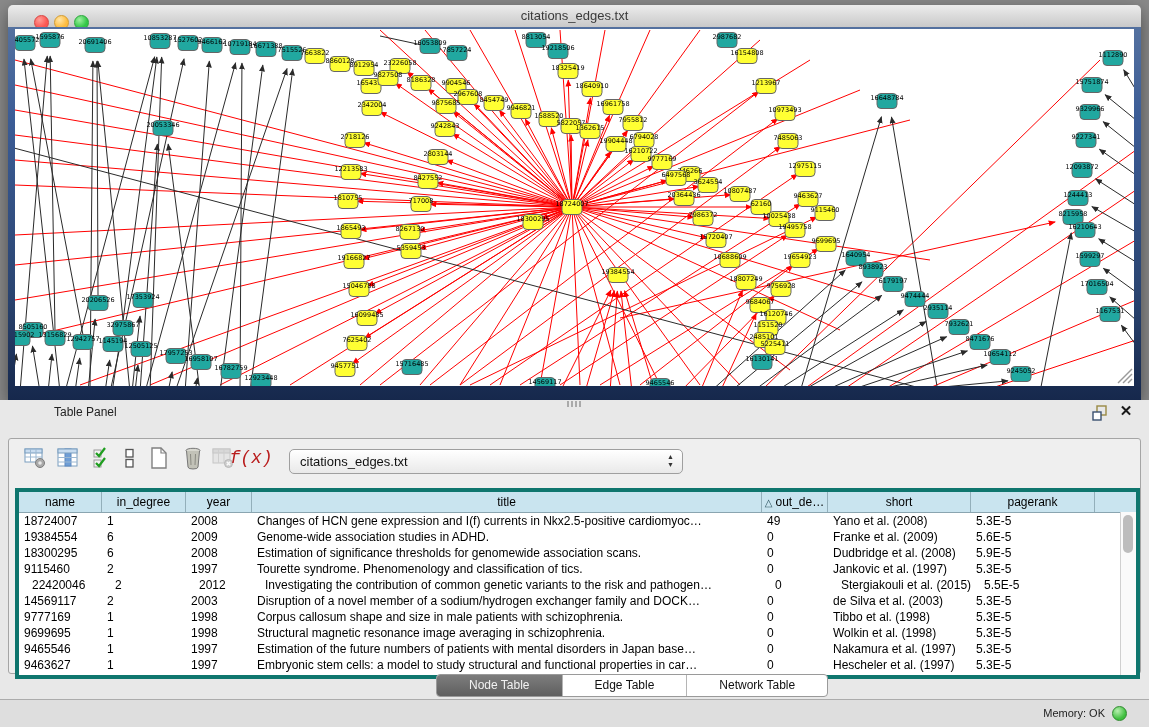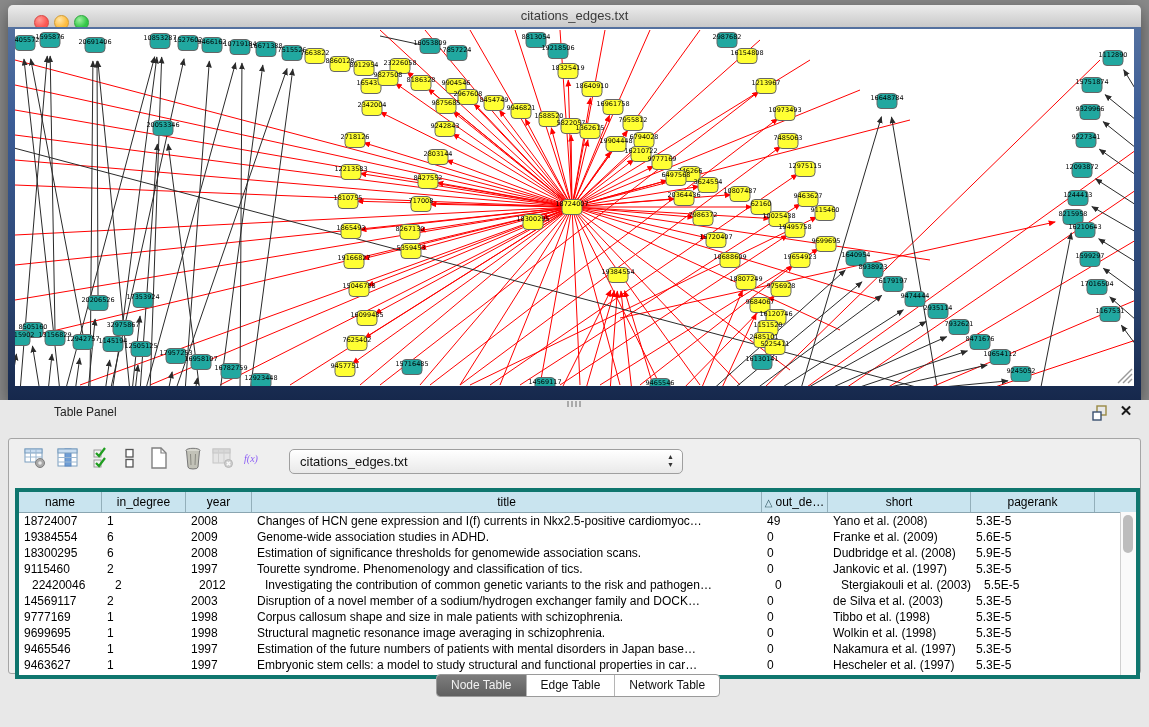--- a/index.html
+++ b/index.html
@@ -28,42 +28,42 @@
   .panel-title{position:absolute;left:13px;top:5px;font-size:12px;color:#222;margin-left:41px;}
   .grip{position:absolute;left:567px;top:1px;width:14px;height:6px;
     background:repeating-linear-gradient(90deg,#9a9a9a 0 2px,transparent 2px 4px);opacity:.8;}
   .float-btn{position:absolute;right:40px;top:4px;width:18px;height:18px;cursor:pointer;}
   .close-btn{position:absolute;right:14px;top:2px;width:18px;height:18px;font-size:15px;font-weight:bold;
     color:#1a1a1a;text-align:center;line-height:18px;cursor:pointer;}
 
   .tool-box{position:absolute;left:8px;top:38px;width:1131px;height:234px;background:#efefef;
     border:1px solid #a5a5a5;border-radius:3px;}
   .tb-icon{position:absolute;top:4px;width:28px;height:30px;display:flex;align-items:center;justify-content:center;}
-  .fx-icon{font-family:Liberation Serif, serif;font-style:italic;font-size:10px;color:#8b5cf6;}
+  .fx-icon{font-family:Liberation Mono, monospace;font-style:italic;font-size:18px;color:#b91c1c;}
 
   .dropdown{position:absolute;left:280px;top:10px;width:392px;height:23px;border:1px solid #9f9f9f;
     border-radius:5px;background:linear-gradient(#ffffff,#e9e9e9);box-shadow:inset 0 1px 0 #fff;}
   .dropdown .val{position:absolute;left:10px;top:0;height:23px;line-height:23px;font-size:13px;color:#111;}
   .dropdown .arrows{position:absolute;right:8px;top:3px;font-size:7px;line-height:8px;color:#333;text-align:center;}
 
   .table-wrap{position:absolute;left:6px;top:49px;width:1117px;height:183px;border:4px solid #0f766e;
     background:#ffffff;overflow:hidden;}
   .thead{display:grid;height:20px;background:#c9e4ef;border-bottom:1px solid #8aa5b0;}
   .th{font-size:12px;color:#000;text-align:center;line-height:20px;border-right:1px solid #93afba;
     overflow:hidden;white-space:nowrap;}
   .th:last-child{border-right:none;}
   .sortglyph{font-size:10px;color:#2e5560;margin-right:3px;}
   .trow{display:grid;height:16px;}
   .td{font-size:12px;line-height:16px;color:#000;padding-left:5px;overflow:hidden;white-space:nowrap;}
   .vscroll{position:absolute;right:0;top:20px;bottom:0;width:15px;background:#fafafa;border-left:1px solid #d0d0d0;}
   .vthumb{position:absolute;left:2px;top:3px;width:10px;height:38px;border-radius:5px;background:#bdbdbd;}
 
   .tabs{position:absolute;left:436px;top:274px;height:21px;display:flex;border:1px solid #9a9a9a;
     border-radius:4px;overflow:hidden;background:#ffffff;}
-  .tab{font-size:12px;line-height:21px;padding:0 14px;color:#111;border-right:1px solid #b5b5b5;cursor:pointer;}
+  .tab{font-size:12px;line-height:21px;padding:0 32px;color:#111;border-right:1px solid #b5b5b5;cursor:pointer;}
   .tab:last-child{border-right:none;}
   .tab.sel{background:linear-gradient(#7d7d7d,#5f5f5f);color:#f2f2f2;}
 
   .statusbar{position:absolute;left:0;top:299px;width:100%;height:28px;background:#dedede;border-top:1px solid #acacac;}
   .mem-label{position:absolute;right:44px;top:7px;font-size:11px;color:#222;}
   .mem-dot{position:absolute;right:22px;top:6px;width:13px;height:13px;border-radius:50%;
     border:1px solid #2e8b2e;background:radial-gradient(circle at 35% 30%,#b8f0b0,#3fbf3f 65%);}
 </style>
 </head>
 <body>
@@ -640,21 +640,21 @@
               <div class="td">0</div>
               <div class="td">Jankovic et al. (1997)</div>
               <div class="td">5.3E-5</div>
             </div>
             <div class="trow" style="grid-template-columns: 83px 84px 66px 510px 66px 143px 124px 1fr; padding-left: 8px;">
               <div class="td">22420046</div>
               <div class="td">2</div>
               <div class="td">2012</div>
               <div class="td">Investigating the contribution of common genetic variants to the risk and pathogen…</div>
               <div class="td">0</div>
-              <div class="td">Stergiakouli et al. (2003)</div>
+              <div class="td">Stergiakouli et al. (2015)</div>
               <div class="td">5.5E-5</div>
             </div>
             <div class="trow" style="grid-template-columns: 83px 84px 66px 510px 66px 143px 124px 1fr;">
               <div class="td">14569117</div>
               <div class="td">2</div>
               <div class="td">2003</div>
               <div class="td">Disruption of a novel member of a sodium/hydrogen exchanger family and DOCK…</div>
               <div class="td">0</div>
               <div class="td">de Silva et al. (2003)</div>
               <div class="td">5.3E-5</div>
@@ -701,14 +701,18 @@
         </div>
       </div>
     </div>
 
     <div class="tabs" id="tabs">
         <div class="tab sel">Node Table</div>
         <div class="tab">Edge Table</div>
         <div class="tab">Network Table</div>
       </div>
 
+    <div class="statusbar">
+      <span class="mem-label">Memory: OK</span>
+      <span class="mem-dot" id="memdot" style="background: radial-gradient(circle at 35% 30%, rgb(184, 240, 176), rgb(63, 191, 63) 65%);"></span>
+    </div>
   </div>
 </div>
 
 </body></html>

